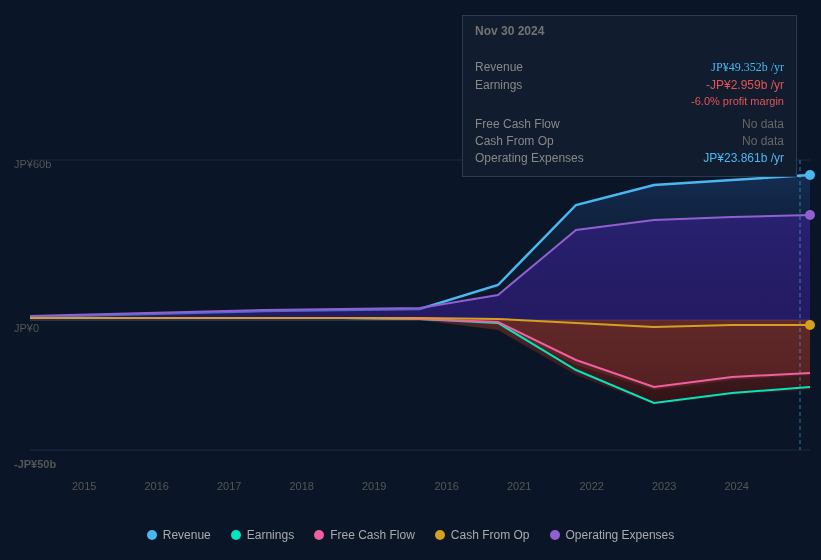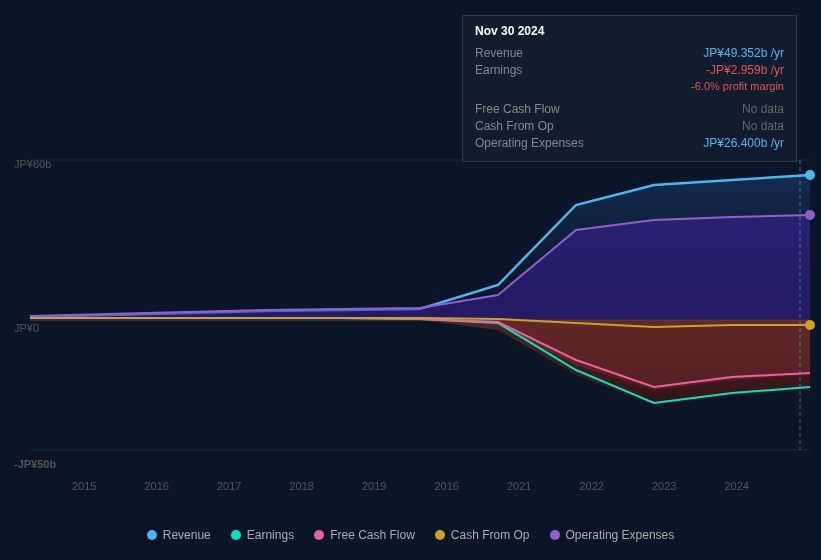--- a/index.html
+++ b/index.html
@@ -19,40 +19,40 @@
       top: 15px;
       left: 462px;
       background: #111c2e;
       border: 1px solid #2a3a50;
       padding: 8px 12px;
       width: 335px;
       z-index: 10;
     }
     .info-box-title {
       font-size: 12px;
-      color: #ffffff;
-      margin-bottom: 8px;
+      color: #737373;
+      margin-bottom: 22px;
       font-weight: bold;
     }
     .info-row {
       display: flex;
       justify-content: space-between;
       align-items: baseline;
       margin-bottom: 3px;
       font-size: 12px;
     }
     .info-label {
       color: #888;
       min-width: 120px;
     }
     .info-value {
       color: #ccc;
       text-align: right;
     }
-    .info-value.revenue { color: #4ab8f0; }
+    .info-value.revenue { color: #4ab8f0; font-family: Liberation Serif, serif; }
     .info-value.earnings { color: #e05555; }
     .info-value.no-data { color: #666; }
     .info-value.opex { color: #4ab8f0; }
 
     .profit-margin-row {
       display: flex;
       justify-content: flex-end;
       margin-bottom: 10px;
     }
     .profit-margin-text {
@@ -149,21 +149,21 @@
   <div class="info-row">
     <span class="info-label">Free Cash Flow</span>
     <span class="info-value no-data">No data</span>
   </div>
   <div class="info-row">
     <span class="info-label">Cash From Op</span>
     <span class="info-value no-data">No data</span>
   </div>
   <div class="info-row">
     <span class="info-label">Operating Expenses</span>
-    <span class="info-value opex">JP¥26.400b /yr</span>
+    <span class="info-value opex">JP¥23.861b /yr</span>
   </div>
 </div>
 
 <div class="y-axis-label y-label-top">JP¥60b</div>
 <div class="y-axis-label y-label-mid">JP¥0</div>
 <div class="y-axis-label y-label-bot">-JP¥50b</div>
 
 <svg class="chart-svg" viewBox="0 0 821 330" preserveAspectRatio="none">
   <defs>
     <linearGradient id="revGrad" x1="0" y1="0" x2="0" y2="1">

